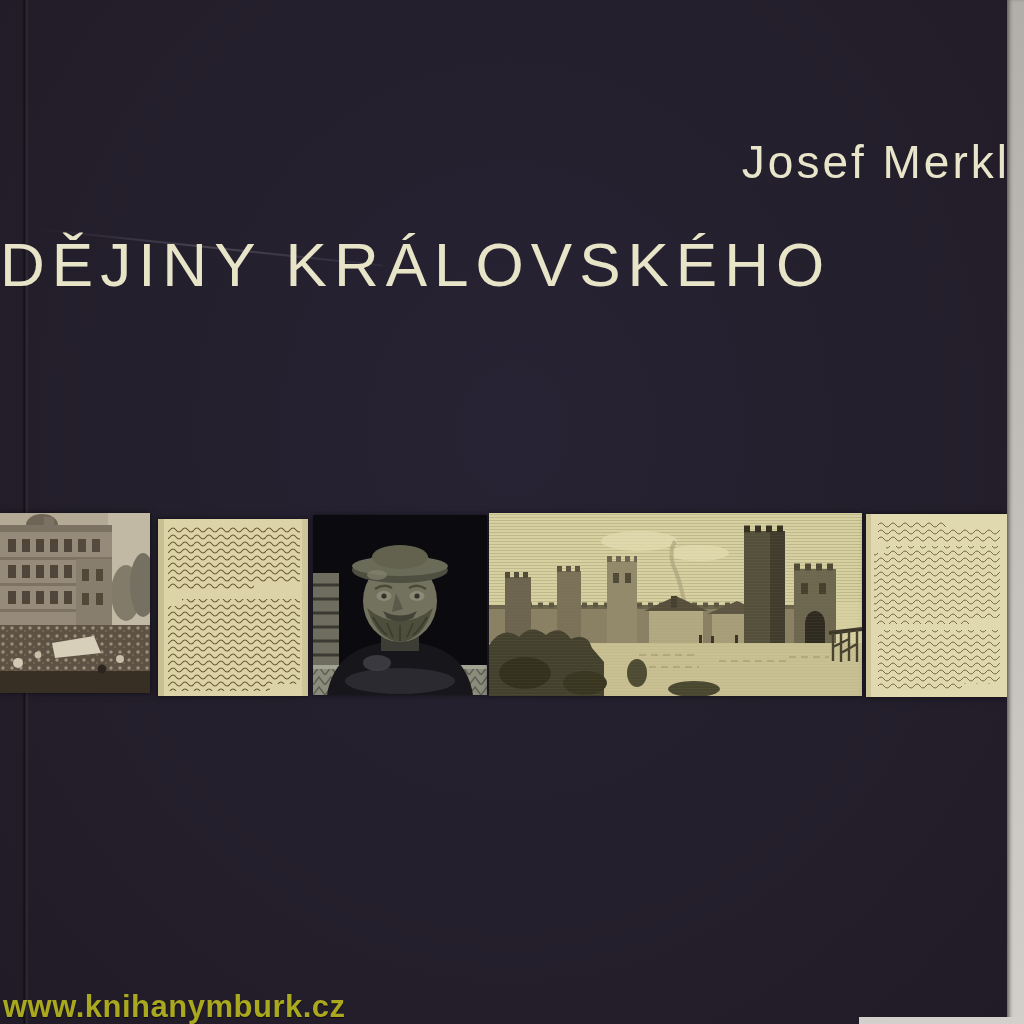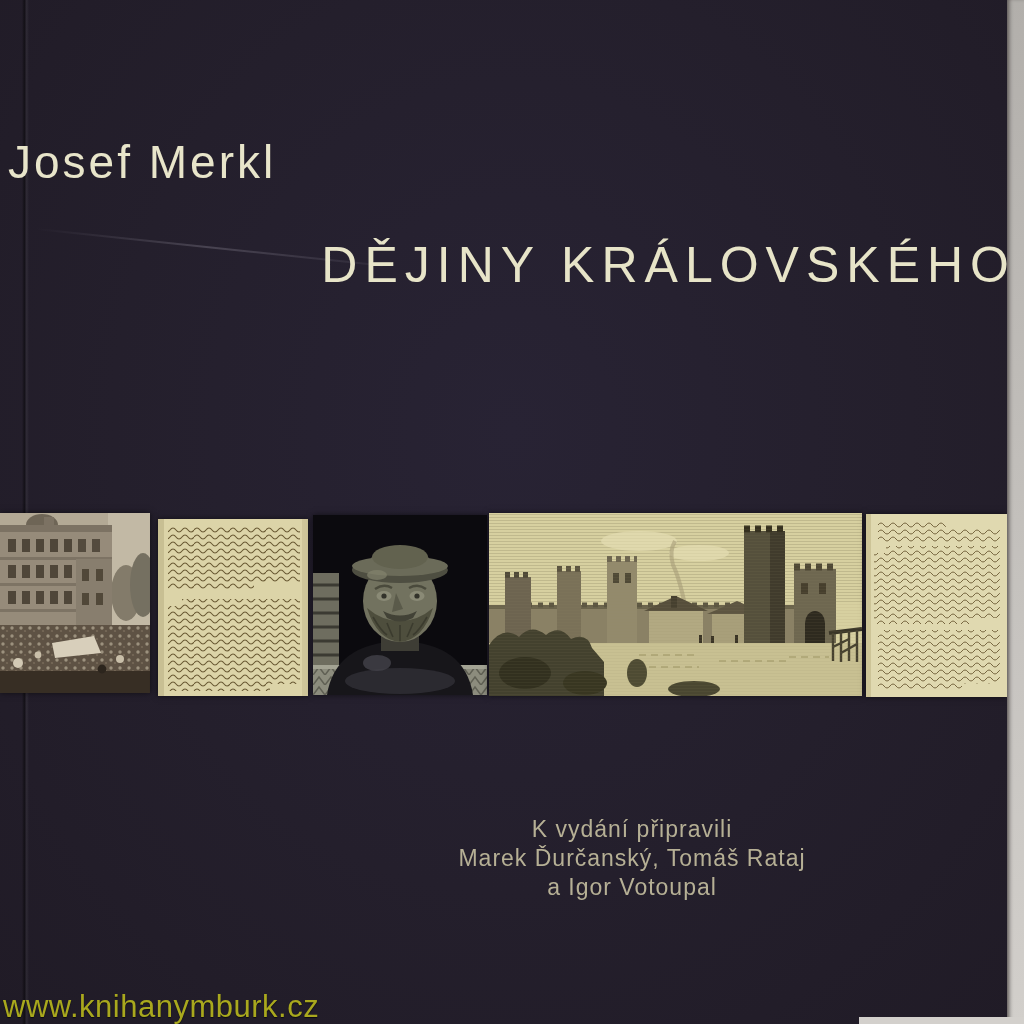--- a/index.html
+++ b/index.html
@@ -22,34 +22,34 @@
     position:absolute;left:22px;top:0;width:7px;height:1024px;
     background:linear-gradient(to right,rgba(0,0,0,.0),rgba(0,0,0,.45),rgba(255,255,255,.06),rgba(0,0,0,0));
   }
   .scratch{
     position:absolute;left:35px;top:228px;width:350px;height:2px;
     background:linear-gradient(to right,rgba(200,195,210,.0),rgba(200,195,210,.22),rgba(200,195,210,.05));
     transform:rotate(6deg);transform-origin:left center;border-radius:2px;
   }
   
   .author{
-    position:absolute;top:135px;left:8px;width:1008px;text-align:left;
+    position:absolute;top:135px;left:2px;width:1008px;text-align:right;
     color:#e8e5ca;font-size:46px;font-weight:300;letter-spacing:3px;
   }
   .title{
-    position:absolute;top:230px;left:8px;width:1008px;text-align:right;
-    color:#e7e4c8;font-size:50px;font-weight:300;letter-spacing:7px;line-height:70px;
+    position:absolute;top:230px;left:0;width:1008px;text-align:left;
+    color:#e7e4c8;font-size:62px;font-weight:300;letter-spacing:7px;line-height:70px;
   }
   .credits{
     position:absolute;top:815px;left:332px;width:600px;text-align:center;
     color:#b6b095;font-size:23px;font-weight:400;letter-spacing:1px;line-height:29px;
   }
   .watermark{
     position:absolute;left:3px;top:989px;
-    color:#a9a81e;font-size:31px;font-weight:400;letter-spacing:0.5px;
+    color:#a9a81e;font-size:31px;font-weight:700;letter-spacing:0.5px;
     text-shadow:0 1px 1px rgba(0,0,0,.6);
   }
   
   .strip-seg{position:absolute;box-shadow:0 0 6px rgba(0,0,0,.55);}
   .strip-seg svg{display:block;width:100%;height:100%;}
   .seg-photo{left:0;top:513px;width:150px;height:180px;}
   .seg-ms1{left:158px;top:519px;width:150px;height:177px;}
   .seg-head{left:313px;top:515px;width:174px;height:180px;}
   .seg-etch{left:489px;top:513px;width:373px;height:183px;}
   .seg-ms2{left:866px;top:514px;width:141px;height:183px;}
@@ -232,24 +232,19 @@
       <rect x="12" y="8" width="122" height="20" fill="url(#s2)"></rect>
       <rect x="80" y="8" width="54" height="7" fill="#e0d9b0"></rect>
       <rect x="8" y="32" width="126" height="78" fill="url(#s2)"></rect>
       <rect x="8" y="32" width="12" height="7" fill="#e0d9b0"></rect>
       <rect x="104" y="104" width="30" height="6" fill="#e0d9b0"></rect>
       <rect x="12" y="116" width="122" height="60" fill="url(#s2)"></rect>
       <rect x="96" y="170" width="38" height="6" fill="#e0d9b0"></rect>
     </svg>
   </div>
 
-  <div class="credits">
-    <div>K vydání připravili</div>
-    <div>Marek Ďurčanský, Tomáš Rataj</div>
-    <div>a Igor Votoupal</div>
-  </div>
 
   <div class="watermark">www.knihanymburk.cz</div>
 
   <div class="edge-right"></div>
   <div class="edge-bottom"></div>
 
 </div>
 
 </body></html>

